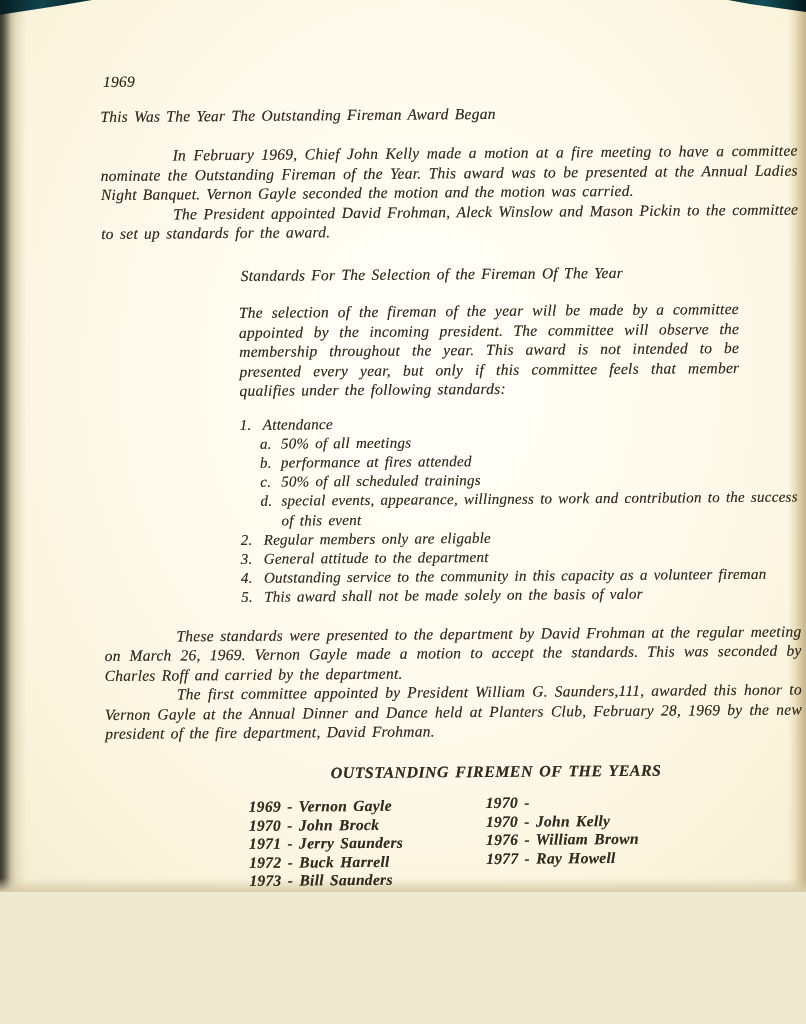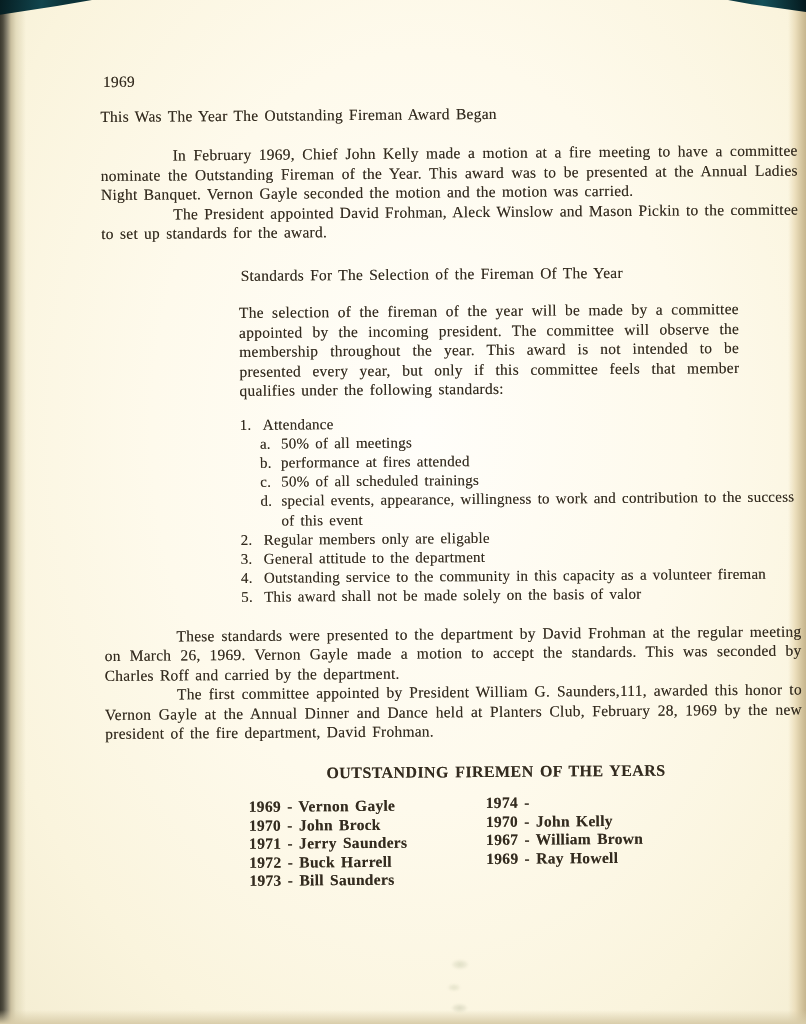--- a/index.html
+++ b/index.html
@@ -4,23 +4,24 @@
 <style>
   html, body { margin: 0; padding: 0; }
   body {
     width: 806px; height: 1024px;
     font-family: "Liberation Serif", serif;
     background: #efe9d2;
     overflow: hidden;
   }
   .scan {
     position: relative;
-    width: 806px; height: 1024px;
+    width: 806px; height: 892px;
     overflow: hidden;
     background: radial-gradient(ellipse at 52% 42%, #fffefa 0%, #fefaec 45%, #faf4dd 78%, #f4edd2 100%);
+    font-style: italic;
   }
   
   .gutter-left {
     position: absolute; left: 0; top: 0; width: 26px; height: 100%;
     background: linear-gradient(90deg, #3b392e 0px, #504d40 3px, #8a8471 7px,
                 #c9bf9f 11px, #e4dcbd 16px, rgba(230,222,190,0) 26px);
   }
   .edge-right {
     position: absolute; right: 0; top: 0; width: 18px; height: 100%;
     background: linear-gradient(90deg, rgba(222,209,176,0) 0px, #ecdfbd 7px, #d6c7a1 13px, #c6b58e 18px);
@@ -156,21 +157,21 @@
 
     <div class="awards">
       <div class="col col-left">
         <div>1969 - Vernon Gayle</div>
         <div>1970 - John Brock</div>
         <div>1971 - Jerry Saunders</div>
         <div>1972 - Buck Harrell</div>
         <div>1973 - Bill Saunders</div>
       </div>
       <div class="col col-right">
-        <div>1974 -</div>
+        <div>1970 -</div>
         <div>1970 - John Kelly</div>
-        <div>1967 - William Brown</div>
-        <div>1969 - Ray Howell</div>
+        <div>1976 - William Brown</div>
+        <div>1977 - Ray Howell</div>
       </div>
     </div>
 
   </div>
 </div>
 
 </body></html>

